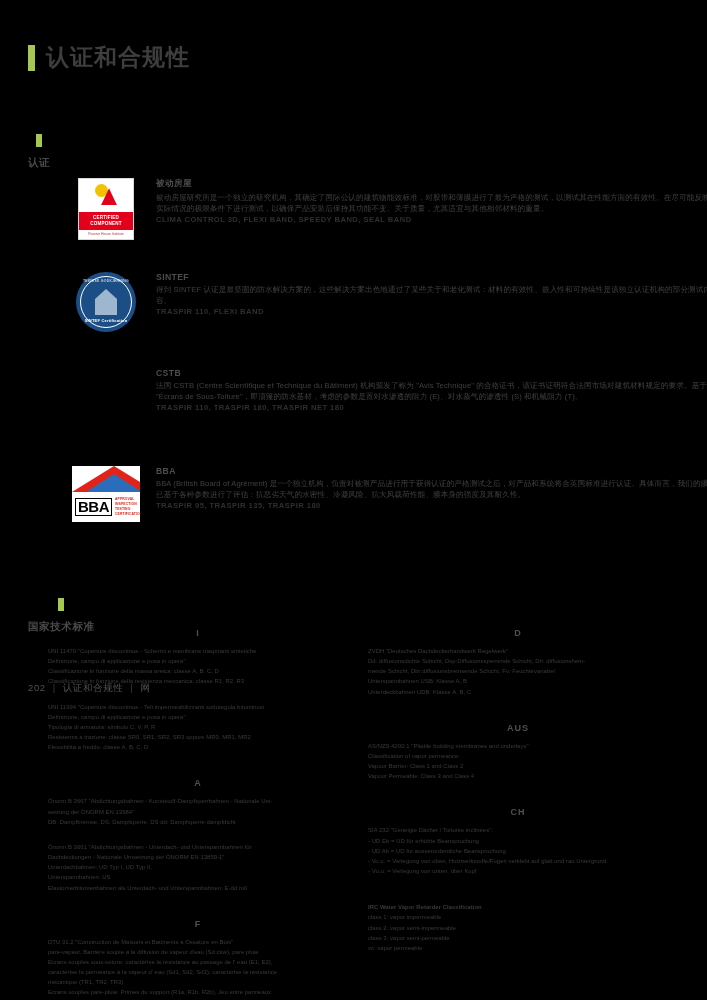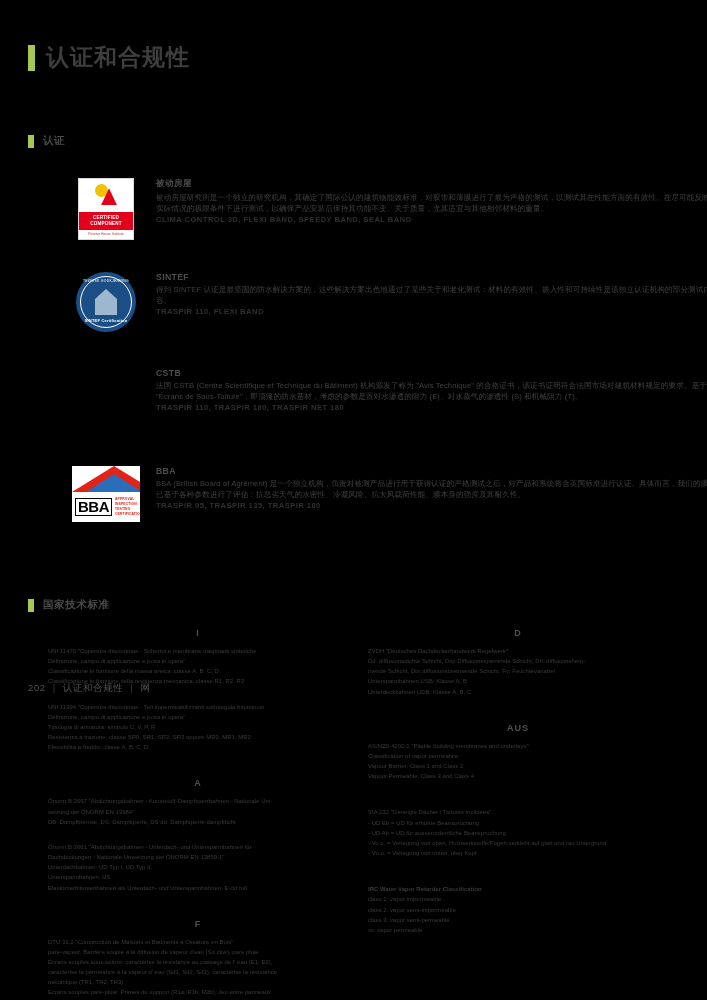--- a/index.html
+++ b/index.html
@@ -16,21 +16,21 @@
     position: absolute; left: 28px; top: 42px;
     display: flex; align-items: center; gap: 11px;
   }
   .title-bar { width: 7px; height: 26px; background: #a4c853; }
   .page-title {
     color: #3e3e3e; font-size: 23px; font-weight: 700; letter-spacing: 1px;
   }
 
   
   .section-head {
-    position: absolute; display: flex; align-items: center; gap: 9px;
+    position: absolute; display: flex; align-items: center; gap: 9px; flex-direction: column;
   }
   .section-bar { width: 6px; height: 13px; background: #a4c853; }
   .section-label {
     color: #4a4a4a; font-size: 10.5px; font-weight: 700; letter-spacing: .6px;
   }
   #sec-cert { left: 28px; top: 134px; }
   #sec-std  { left: 28px; top: 598px; justify-content: space-between; }
 
   
   .cert { position: absolute; display: flex; gap: 16px; }
@@ -254,20 +254,21 @@
         <div class="std-line">Unterspannbahnen USB: Klasse A, B</div>
         <div class="std-line">Unterdeckbahnen UDB: Klasse A, B, C</div>
       </div>
       <div class="std-country gap">AUS</div>
       <div class="std-block sp">
         <div class="std-line">AS/NZS 4200.1  "Pliable building membranes and underlays"</div>
         <div class="std-line"> Classification of vapor permeance:</div>
         <div class="std-line">Vapour Barrier: Class 1 and Class 2</div>
         <div class="std-line">Vapour Permeable: Class 3 and Class 4</div>
       </div>
+      <div class="std-country gap">CH</div>
       <div class="std-block sp">
         <div class="std-line">SIA 232 "Geneigte Dächer / Toitures inclinées":</div>
         <div class="std-line"> -  UD Eb = UD für erhöhte Beanspruchung</div>
         <div class="std-line"> -  UD Ab = UD für ausserordentliche Beanspruchung</div>
         <div class="std-line"> -  Vo.o. = Verlegung von oben, Holzwerkstoffe/Fugen verklebt auf glatt und rau Untergrund</div>
         <div class="std-line"> -  Vu.u. = Verlegung von unten, über Kopf</div>
       </div>
       <div class="std-block sp">
         <div class="std-line b">IRC Water Vapor Retarder Classification</div>
         <div class="std-line">class 1: vapor impermeable</div>

